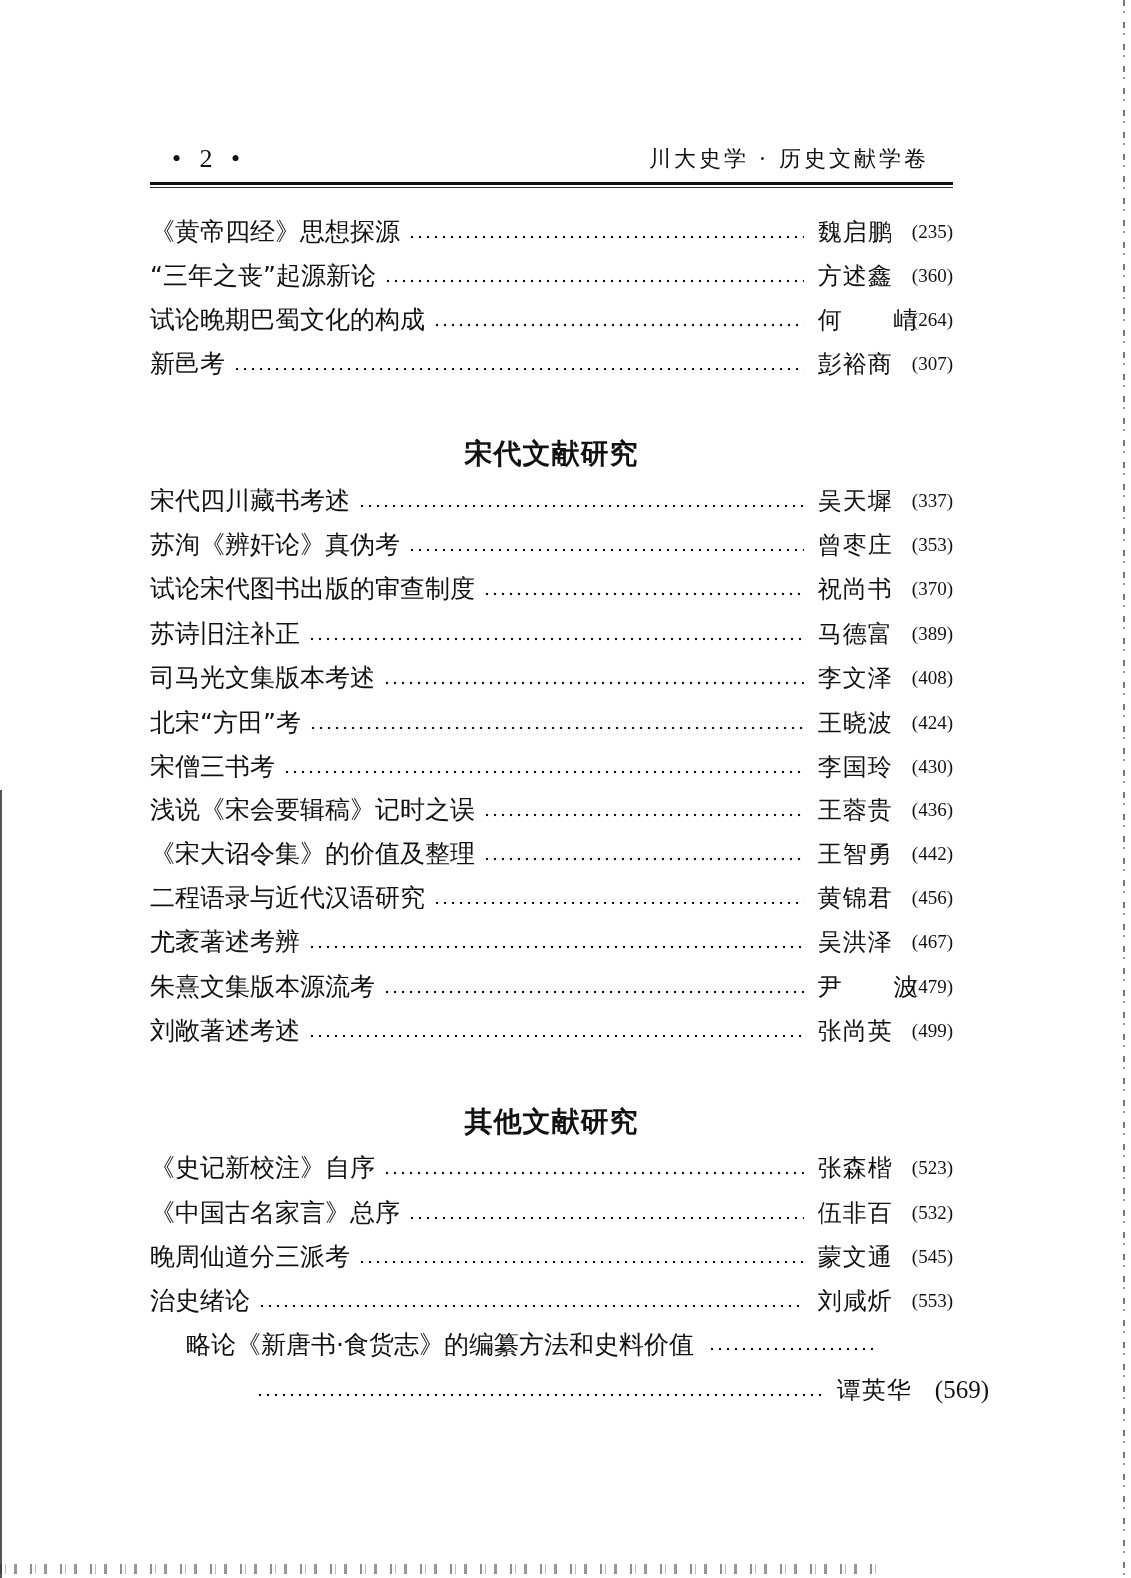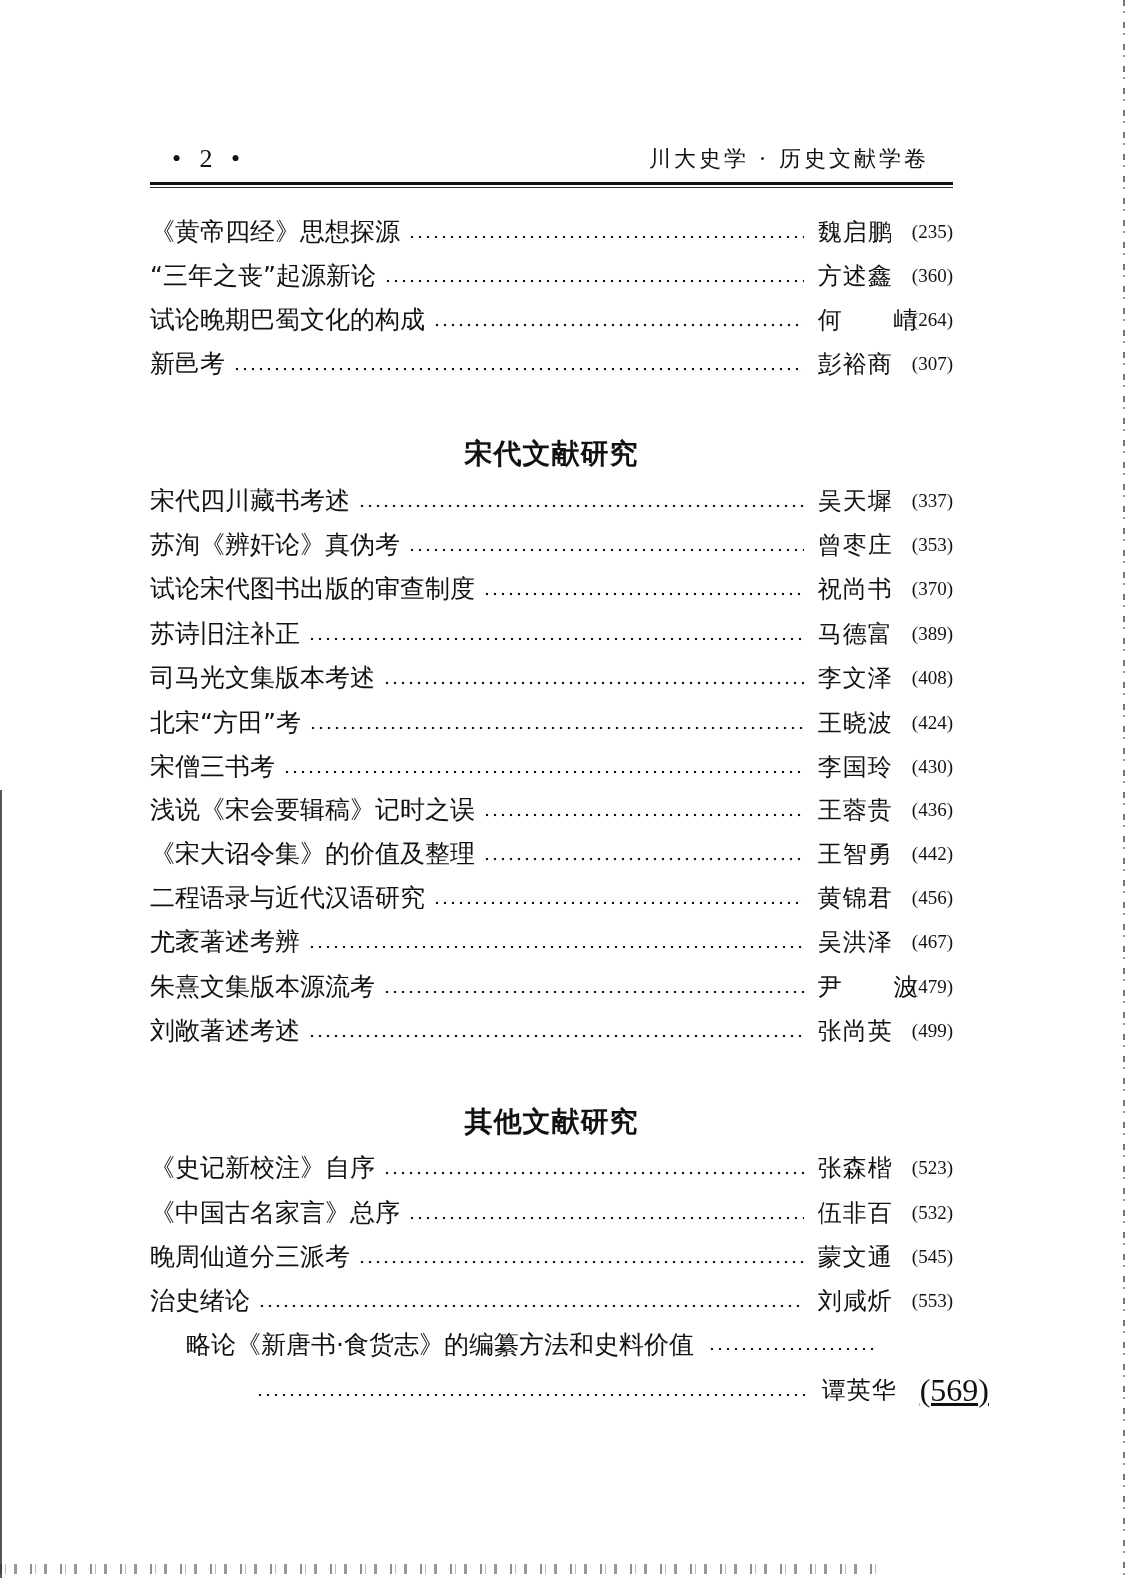--- a/index.html
+++ b/index.html
@@ -27,21 +27,21 @@
   .section-title { position: absolute; left: 150px; width: 803px; text-align: center;
     font-family: "DejaVu Sans", sans-serif; font-weight: bold; font-size: 28px; letter-spacing: 1px; }
   .cont-line { position: absolute; left: 150px; width: 803px; height: 40px; display: flex; align-items: center;
     font-family: "DejaVu Sans", sans-serif; font-size: 25px; margin-left: 36px; }
   .cont-line .title { flex: 0 0 auto; }
   .cont-line .leader-short { width: 170px; height: 4px; margin: 10px 0 0 14px;
     background: radial-gradient(circle, #111 1.3px, transparent 1.6px) 0 50% / 8px 4px repeat-x; }
   .cont-line.second .leader { flex: 1 1 auto; height: 4px; margin: 10px 14px 0 70px;
     background: radial-gradient(circle, #111 1.3px, transparent 1.6px) 0 50% / 8px 4px repeat-x; }
   .cont-line.second .author { width: 84px; font-family: Liberation Sans, sans-serif; font-size: 24px; letter-spacing: 1px; }
-  .cont-line.second .pg { margin-left: 14px; font-family: "Liberation Serif", serif; font-size: 32px; text-decoration: underline; }
+  .cont-line.second .pg { margin-left: 14px; font-family: "Liberation Serif", serif; font-size: 25px; }
 </style>
 </head>
 <body>
 
 <div class="page">
   <div class="left-edge"></div>
   <div class="right-edge"></div>
   <div class="bottom-noise"></div>
 
   <div class="header">

